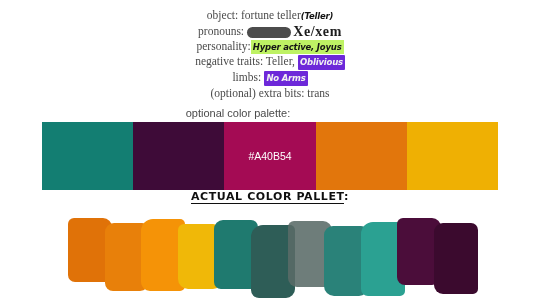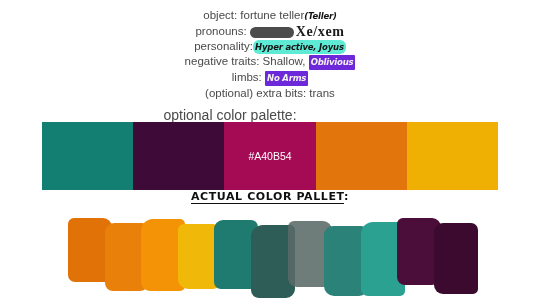--- a/index.html
+++ b/index.html
@@ -24,21 +24,21 @@
     width: 540px;
     text-align: center;
     font-size: 11.5px;
     line-height: 14.6px;
     color: #4a4a4a;
   }
   .sheet-line {
     position: relative;
     white-space: nowrap;
   }
-  .sheet-label { color: #4a4a4a; }
+  .sheet-label { color: #4a4a4a; font-family: Liberation Serif, serif; }
 
   
   .hand {
     font-family: "DejaVu Sans", sans-serif;
     font-weight: bold;
     font-style: italic;
     color: #141414;
     letter-spacing: -0.2px;
   }
   .hand-sm { font-size: 8.5px; }
@@ -50,49 +50,49 @@
     border-radius: 7px;
     vertical-align: middle;
   }
   .redact-bar {
     width: 44px;
     height: 11px;
     margin: 0 2px -1px 0;
   }
   .mark-gray {
     display: inline-block;
-    background: #5eead4;
+    background: #bef264;
     color: #141414;
     padding: 0 2px;
-    border-radius: 6px;
+    border-radius: 0;
   }
   .mark-dark {
     display: inline-block;
     background: #6d28d9;
     color: #f2f2f2;
     padding: 0 2px;
     border-radius: 1px;
   }
   .big-pronoun {
     font-family: Liberation Serif, serif;
     font-size: 14px;
     font-weight: bold;
     color: #1c1c1c;
     letter-spacing: 0.6px;
     vertical-align: middle;
   }
 
   
   .palette-caption {
     position: absolute;
-    left: 0;
+    left: 8px;
     top: 107px;
     width: 460px;
     text-align: center;
-    font-size: 14px;
+    font-size: 11px;
     color: #4a4a4a;
   }
   .palette-bar {
     position: absolute;
     left: 42px;
     top: 122px;
     width: 456px;
     height: 68px;
     display: flex;
     text-align: center;
@@ -149,21 +149,21 @@
   <div class="sheet-line">
     <span class="sheet-label">pronouns:</span>
     <span class="redact redact-bar"></span><span class="big-pronoun">Xe/xem</span>
   </div>
 
   <div class="sheet-line">
     <span class="sheet-label">personality:</span><span class="mark-gray hand hand-sm">Hyper active, Joyus</span>
   </div>
 
   <div class="sheet-line">
-    <span class="sheet-label">negative traits: Shallow,</span>
+    <span class="sheet-label">negative traits: Teller,</span>
     <span class="mark-dark hand hand-sm">Oblivious</span>
   </div>
 
   <div class="sheet-line">
     <span class="sheet-label">limbs:</span>
     <span class="mark-dark hand hand-sm">No Arms</span>
   </div>
 
   <div class="sheet-line">
     <span class="sheet-label">(optional) extra bits: trans</span>

